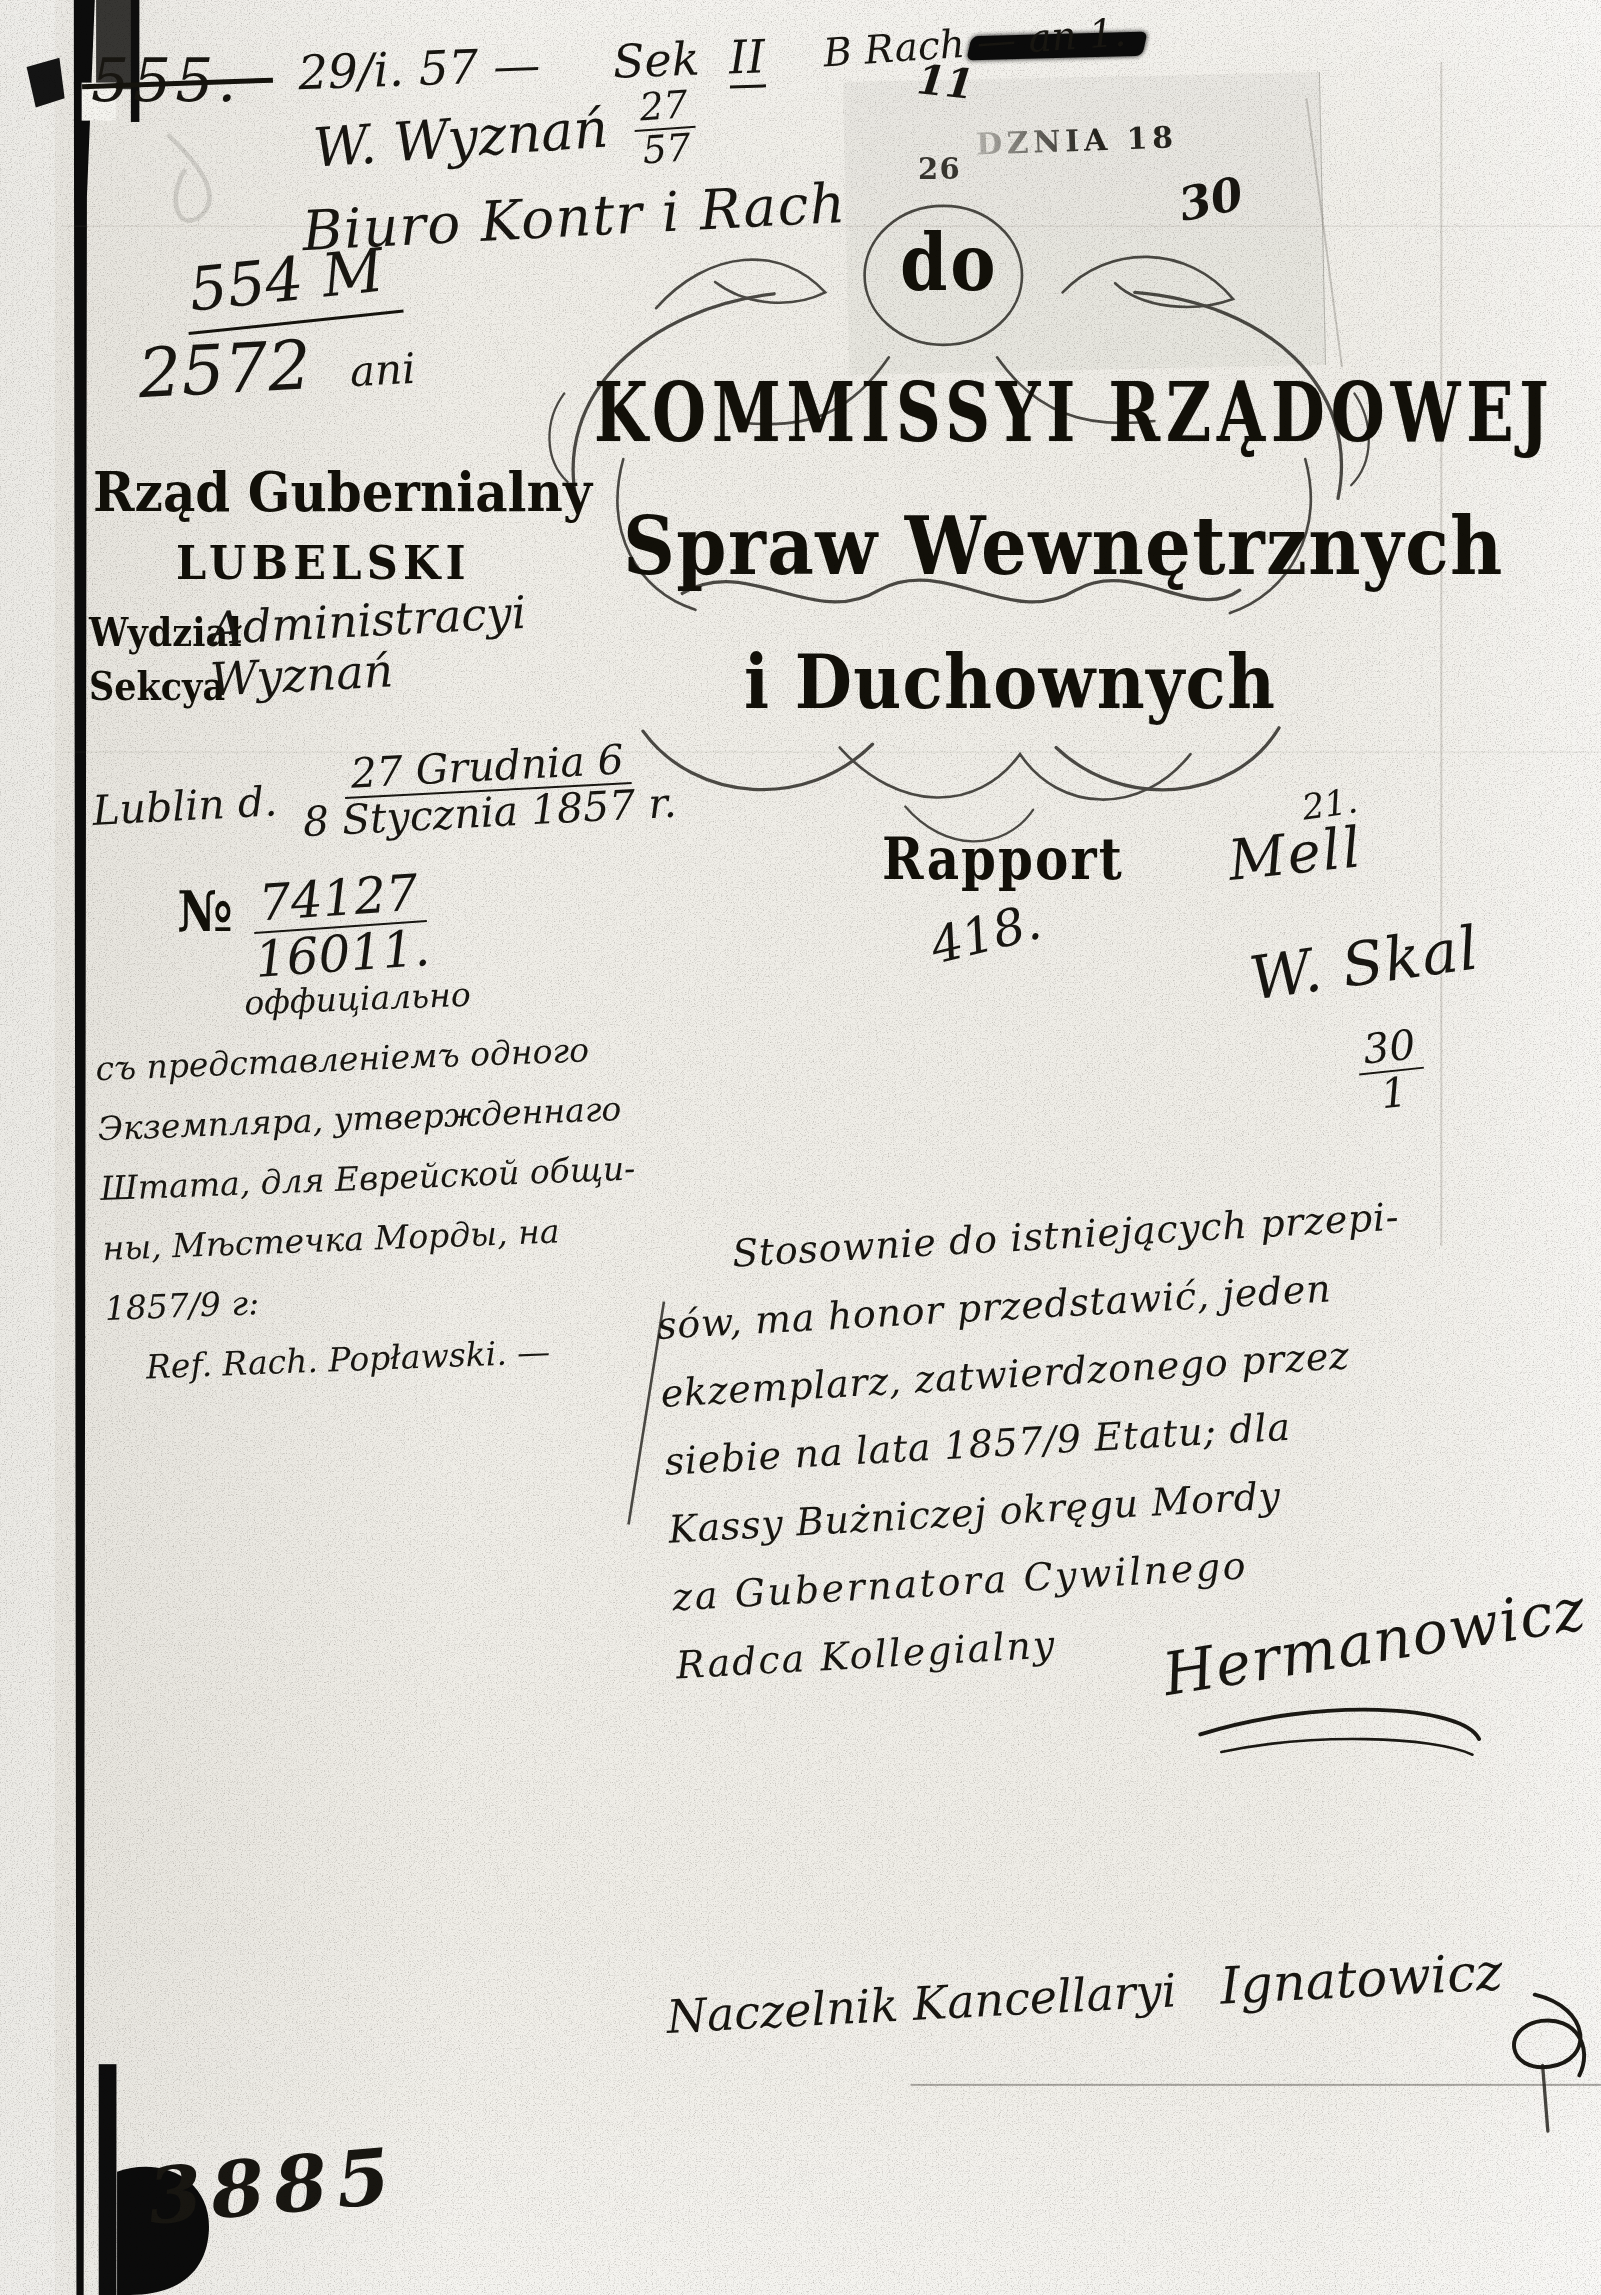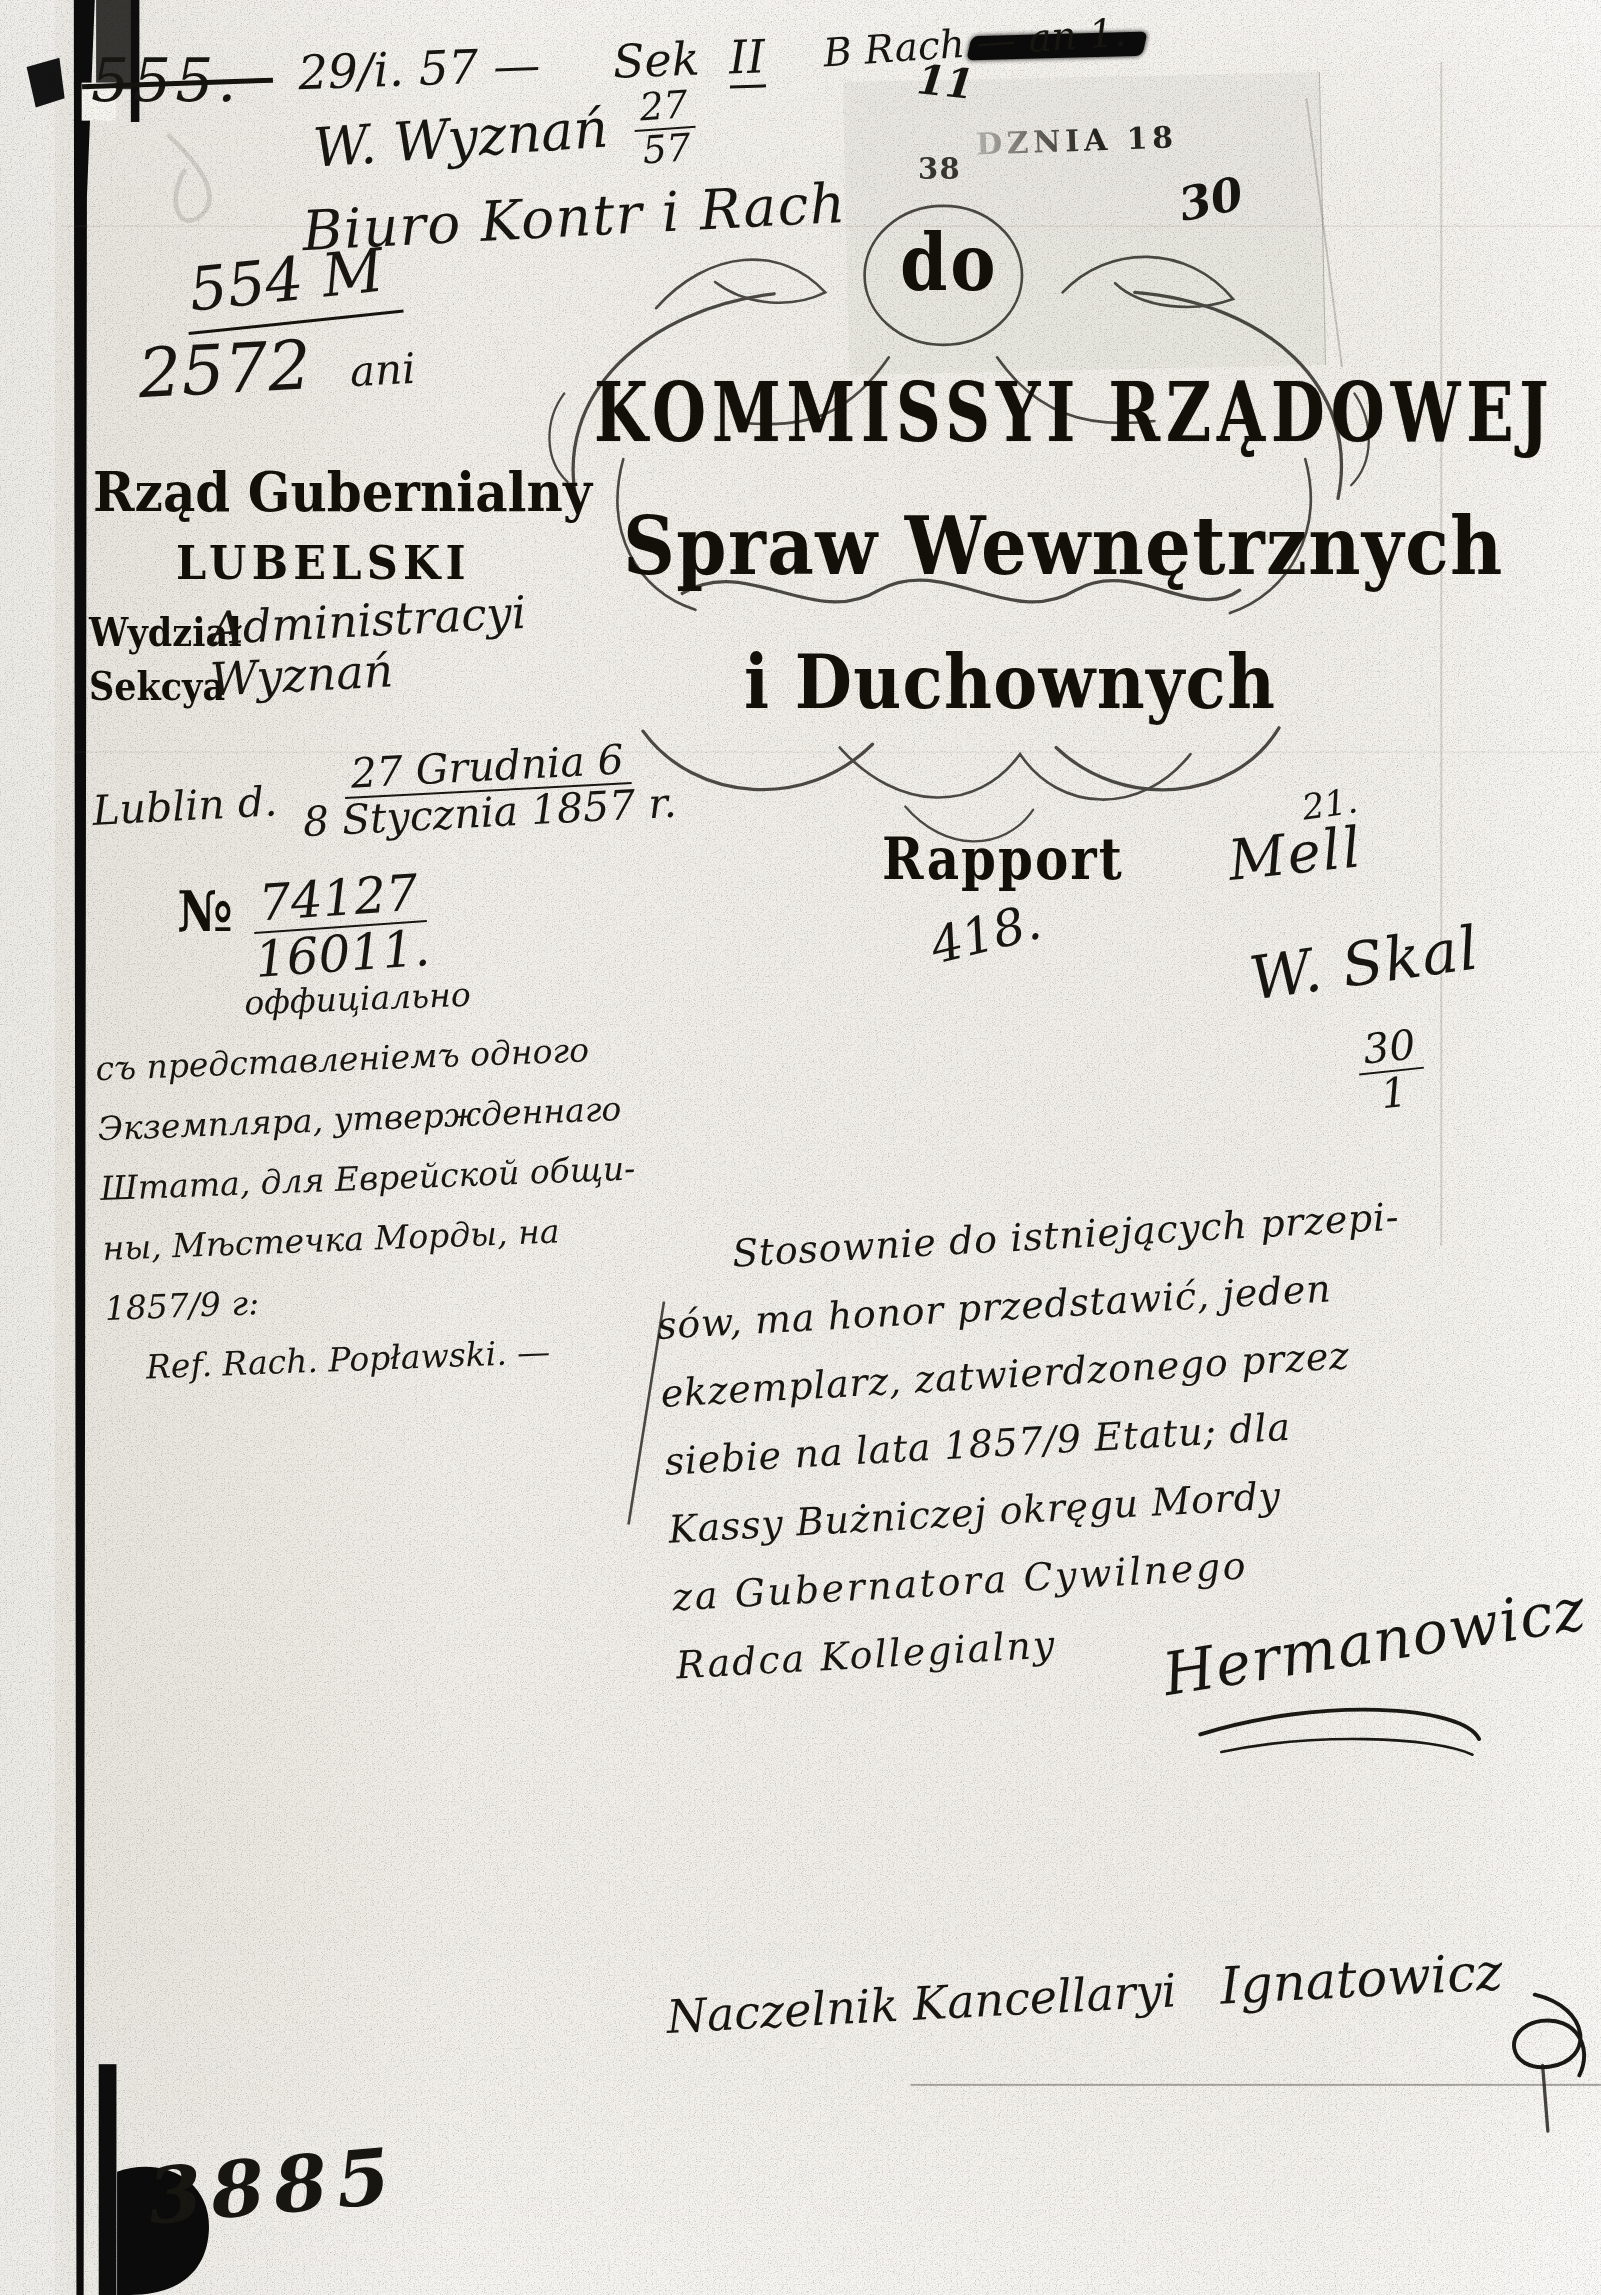--- a/index.html
+++ b/index.html
@@ -105,21 +105,21 @@
   <div class="hw txt" style="left:298px; top:41px; font-size:47px; transform:rotate(-2deg);">29/i. 57 —</div>
   <div class="hw txt" style="left:613px; top:31.5px; font-size:46px; transform:rotate(-2deg);">
     <span>Sek</span>&nbsp;
     <span class="underln">II</span>
   </div>
   <div class="hw txt" style="left:823px; top:19.7px; font-size:39px; transform:rotate(-4deg);">B Rach — an 1.</div>
 
   <div class="smear"></div>
   <div class="hw txt" style="left:917px; top:58px; font-size:41px; font-weight:bold; transform:rotate(6deg);">11</div>
   <div class="stamp txt" style="left:976px; top:123px; font-size:30px; letter-spacing:4.6px; transform:rotate(-2deg);">DZNIA 18</div>
-  <div class="stamp txt" style="left:918px; top:152px; font-size:29px; letter-spacing:1.3px; -webkit-mask-image:none; mask-image:none; opacity:0.9;">38</div>
+  <div class="stamp txt" style="left:918px; top:152px; font-size:29px; letter-spacing:1.3px; -webkit-mask-image:none; mask-image:none; opacity:0.9;">26</div>
   <div class="hw txt" style="left:1179px; top:172px; font-size:46px; font-weight:bold; transform:rotate(-12deg);">30</div>
 
   <div class="hw txt" style="left:313px; top:98px; font-size:54px; transform:rotate(-4deg);">
     <span>W. Wyznań</span>
     <span class="frac" style="font-size:38px; margin-left:9.2px;">
       <span class="ftop">27</span>
       <span>57</span>
     </span>
   </div>
   <div class="hw txt" style="left:302px; top:185px; font-size:55px; transform:rotate(-3deg); letter-spacing:1.3px;">Biuro Kontr i Rach</div>

